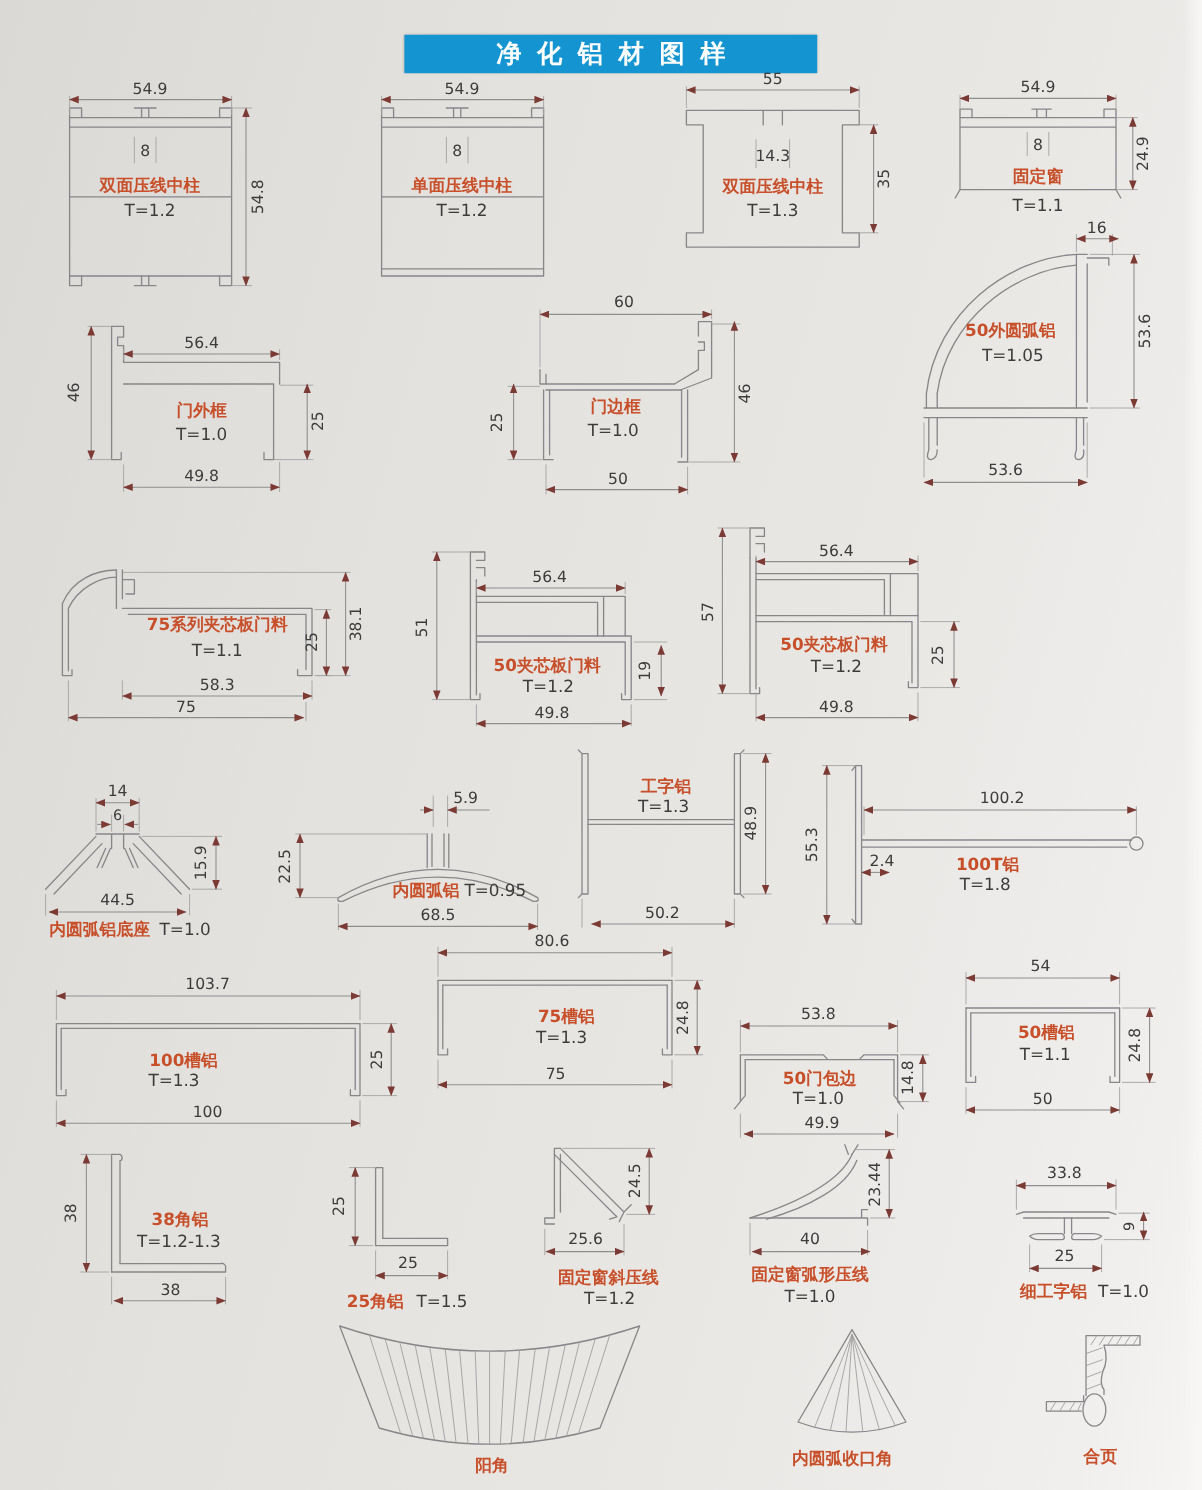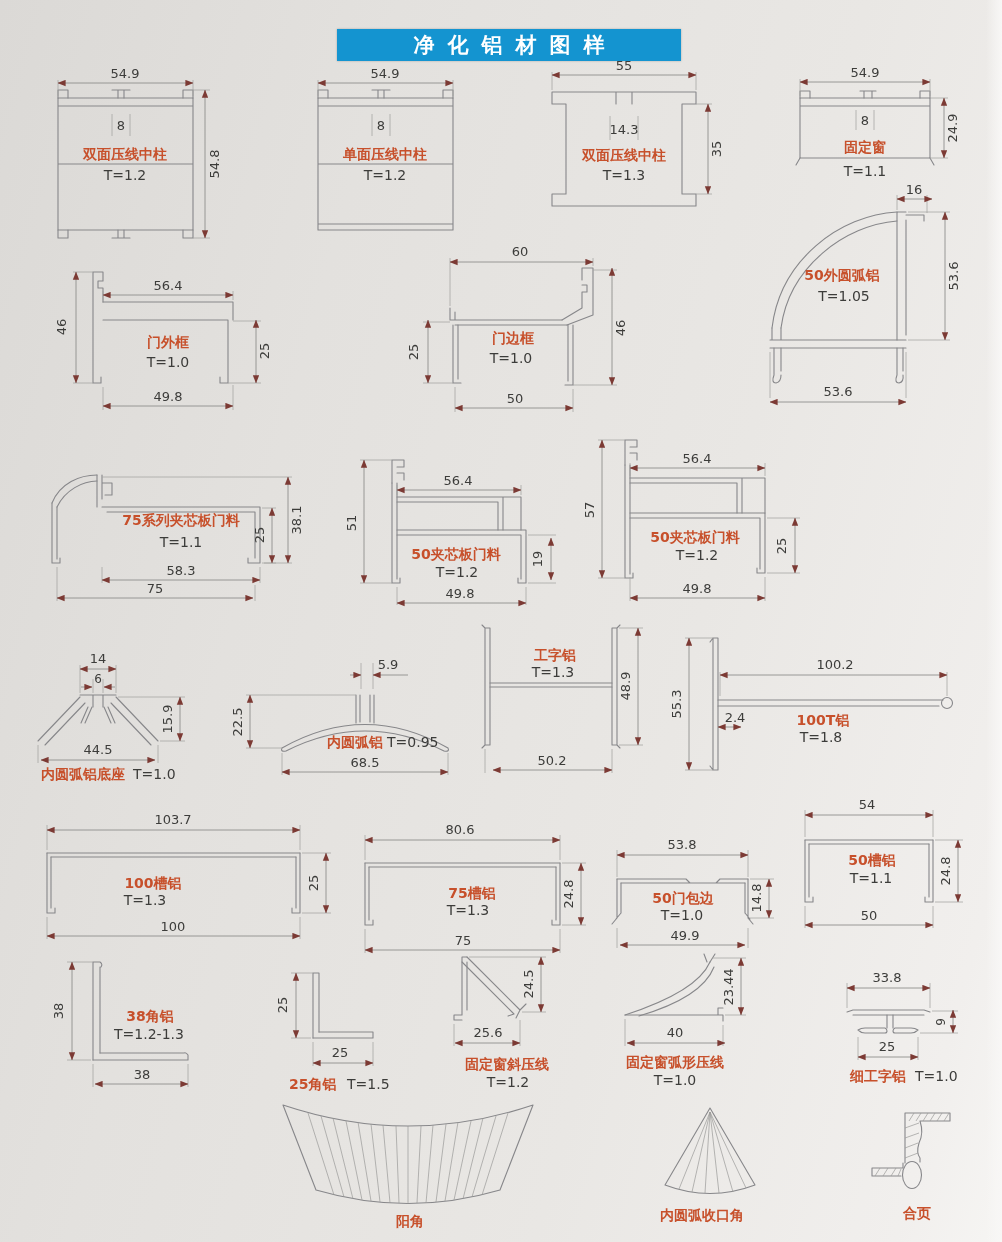--- a/index.html
+++ b/index.html
@@ -72,21 +72,21 @@
       <path class="ex" d="M10,34 V18 M145,34 V18 M64,52 V74 M82,52 V74"></path>
       <line class="dm" x1="10" y1="21" x2="145" y2="21" marker-start="url(#a2)" marker-end="url(#a1)"></line>
       <text x="77" y="16" text-anchor="middle">54.9</text>
       <text x="73" y="68" text-anchor="middle">8</text>
       <text x="77" y="97" text-anchor="middle" class="nm">单面压线中柱</text>
       <text x="77" y="118" text-anchor="middle" class="tt">T=1.2</text>
     </svg>
   </div>
 
   
-  <div class="prof" style="left:544px;top:62px">
+  <div class="prof" style="left:564px;top:62px">
     <svg width="185" height="180">
       <g class="ol">
         <path d="M8,30 H152 M8,30 V42 H22 V128 H8? " fill="none" visibility="hidden"></path>
         <path d="M8,30 H152 V42 H138 M8,30 V42 H22 M22,42 V132 M138,42 V132 M8,132 H22 M138,132 H152 M8,132 V144 H152 V132 M8,42 H22 M72,30 V42 M88,30 V42"></path>
       </g>
       <path class="ex" d="M8,28 V10 M152,28 V10 M66,54 V78 M94,54 V78 M152,42 H168 M152,132 H168"></path>
       <line class="dm" x1="8" y1="13" x2="152" y2="13" marker-start="url(#a2)" marker-end="url(#a1)"></line>
       <line class="dm" x1="164" y1="42" x2="164" y2="132" marker-start="url(#a2)" marker-end="url(#a1)"></line>
       <text x="80" y="8" text-anchor="middle">55</text>
       <text x="80" y="72" text-anchor="middle">14.3</text>
@@ -343,21 +343,21 @@
       <line class="dm" x1="12" y1="136" x2="265" y2="136" marker-start="url(#a2)" marker-end="url(#a1)"></line>
       <text x="138" y="24" text-anchor="middle">103.7</text>
       <text transform="translate(283,83) rotate(-90)" text-anchor="middle">25</text>
       <text x="138" y="131" text-anchor="middle">100</text>
       <text x="118" y="88" text-anchor="middle" class="nm">100槽铝</text>
       <text x="110" y="105" text-anchor="middle" class="tt">T=1.3</text>
     </svg>
   </div>
 
   
-  <div class="prof" style="left:355px;top:810px">
+  <div class="prof" style="left:355px;top:764px">
     <svg width="260" height="155">
       <g class="ol">
         <path d="M10,53 H205 M14,57 H201"></path>
         <path d="M10,53 V115 M14,57 V110 M10,115 L18,115 L18,110"></path>
         <path d="M205,53 V115 M201,57 V110 M205,115 L197,115 L197,110"></path>
       </g>
       <path class="ex" d="M10,50 V25 M205,50 V25 M207,53 H231 M207,115 H231 M10,119 V143 M205,119 V143"></path>
       <line class="dm" x1="10" y1="30" x2="205" y2="30" marker-start="url(#a2)" marker-end="url(#a1)"></line>
       <line class="dm" x1="226" y1="53" x2="226" y2="115" marker-start="url(#a2)" marker-end="url(#a1)"></line>
       <line class="dm" x1="10" y1="140" x2="205" y2="140" marker-start="url(#a2)" marker-end="url(#a1)"></line>

